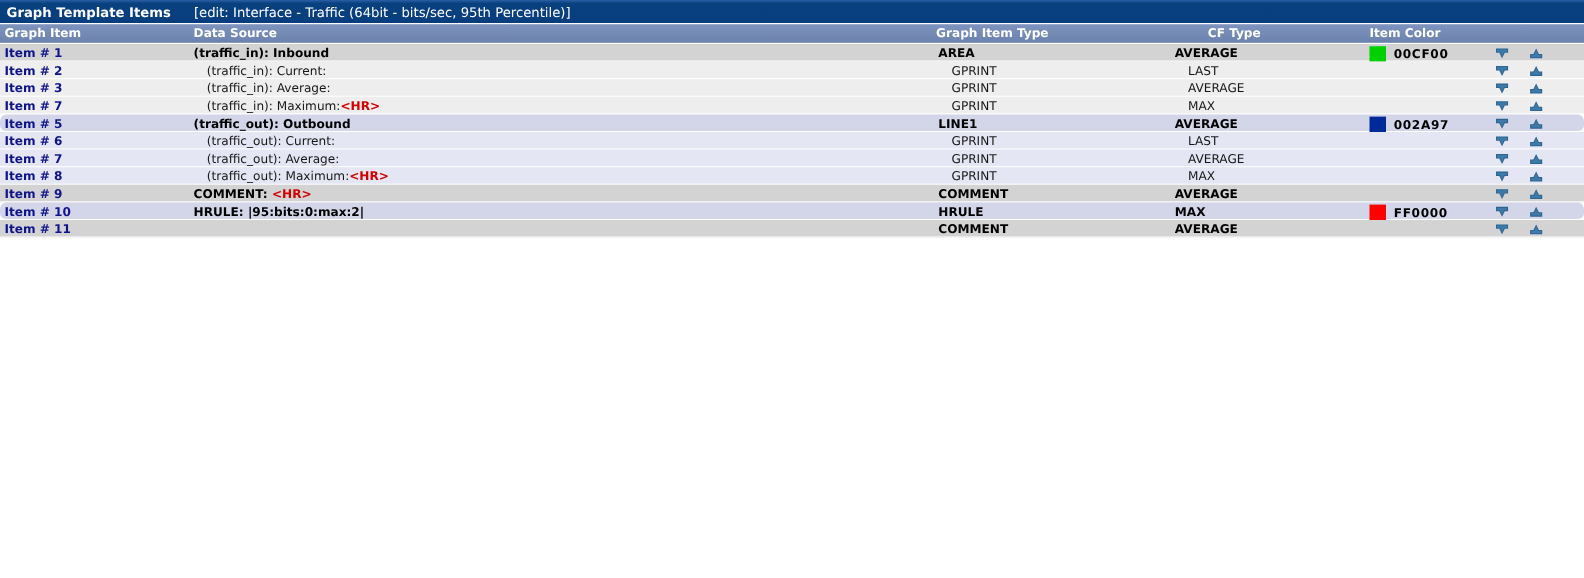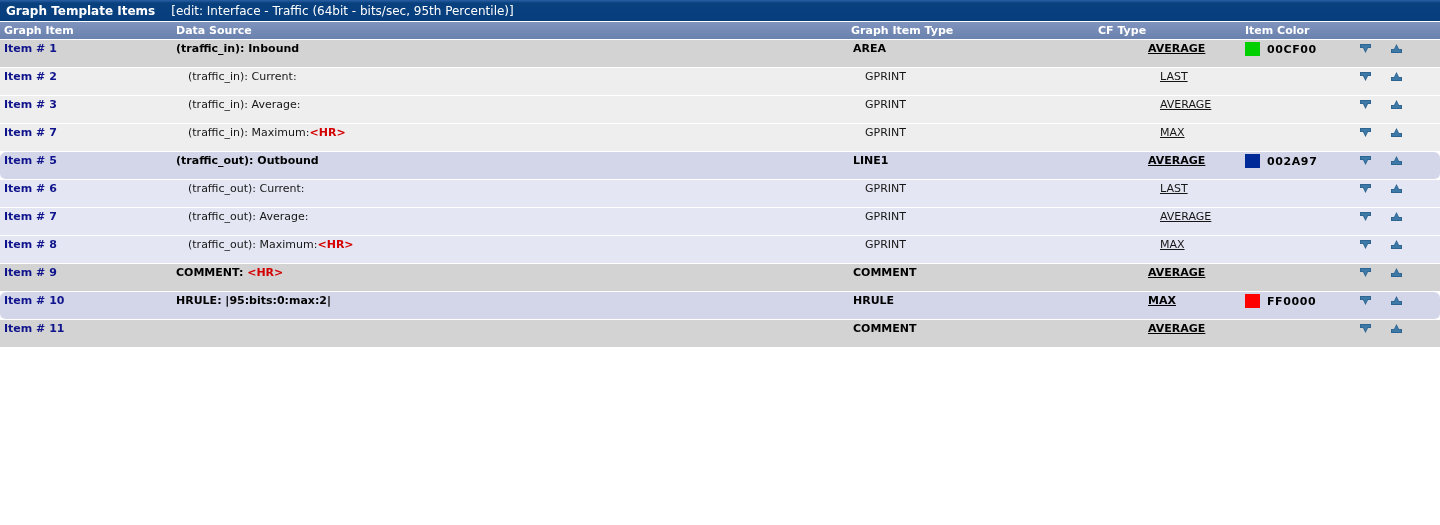--- a/index.html
+++ b/index.html
@@ -38,20 +38,21 @@
   .title-main {
     color: #ffffff;
     font-weight: bold;
     font-size: 12px;
     letter-spacing: 0px;
   }
   .title-sub {
     color: #ffffff;
     font-weight: normal;
     font-size: 12px;
+    margin-left: 5px;
   }
 
   
   .head-row {
     height: 18px;
     background: #6e87b4;
     background: linear-gradient(to bottom, #7e93bd 0%, #6b82ae 100%);
     position: relative;
     border-bottom: 1px solid #ffffff;
     box-sizing: border-box;
@@ -60,41 +61,41 @@
     position: absolute;
     top: 2px;
     color: #ffffff;
     font-weight: bold;
     font-size: 11px;
     white-space: nowrap;
   }
 
   
   .row {
-    height: 28px;
+    height: 16px;
     position: relative;
     box-sizing: border-box;
     border-bottom: 1px solid #ffffff;
   }
   .row.shade-a { background: #d3d3d3; }
   .row.shade-b { background: #eeeeee; }
   .row.shade-c { background: #d3d6e8; border-radius: 6px; }
   .row.shade-d { background: #e4e7f3; }
 
   .cell {
     position: absolute;
     top: 3px;
     white-space: nowrap;
     font-size: 11px;
     line-height: 12px;
   }
   .c-item   { left: 4px; }
   .c-src    { left: 176px; }
   .c-type   { left: 853px; }
-  .c-cf     { left: 1148px; text-decoration: underline; }
+  .c-cf     { left: 1068px; }
 
   .item-link {
     color: #10148c;
     font-weight: bold;
     text-decoration: none;
     cursor: pointer;
   }
   .bold { font-weight: bold; color: #000000; }
   .normal { font-weight: normal; color: #161616; margin-left: 12px; }
   .hr-tag { color: #d40000; font-weight: bold; }

